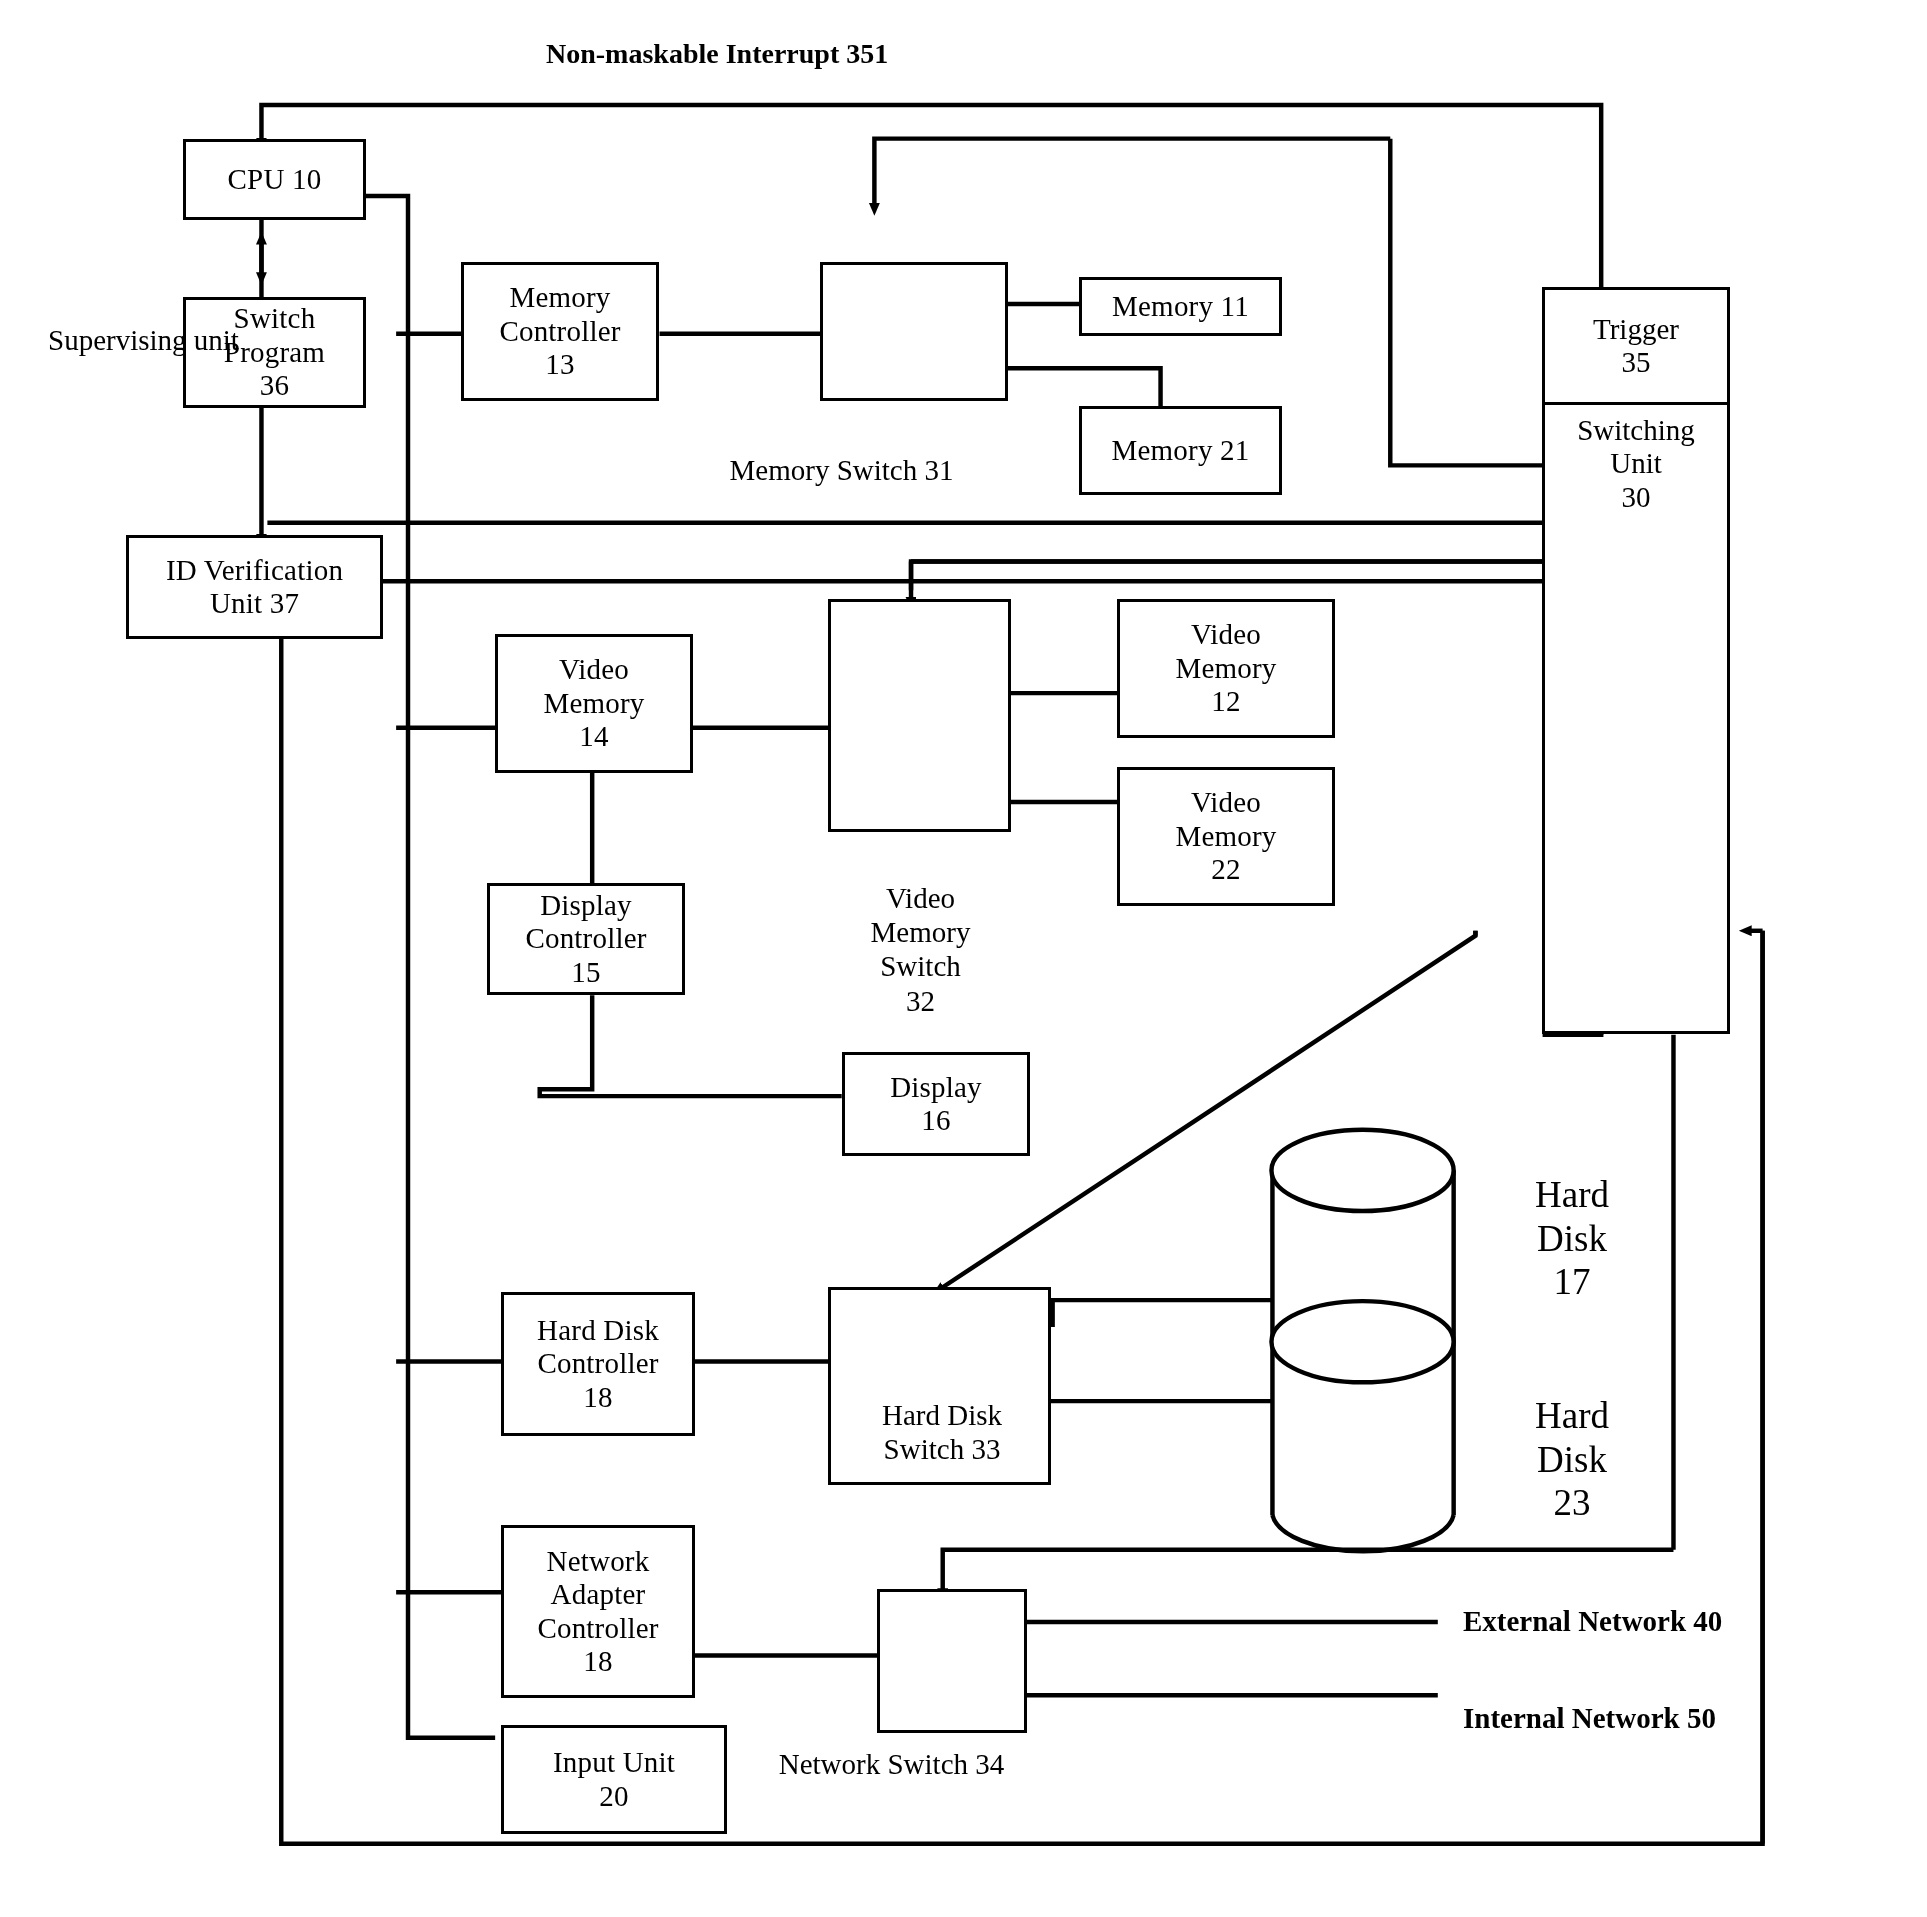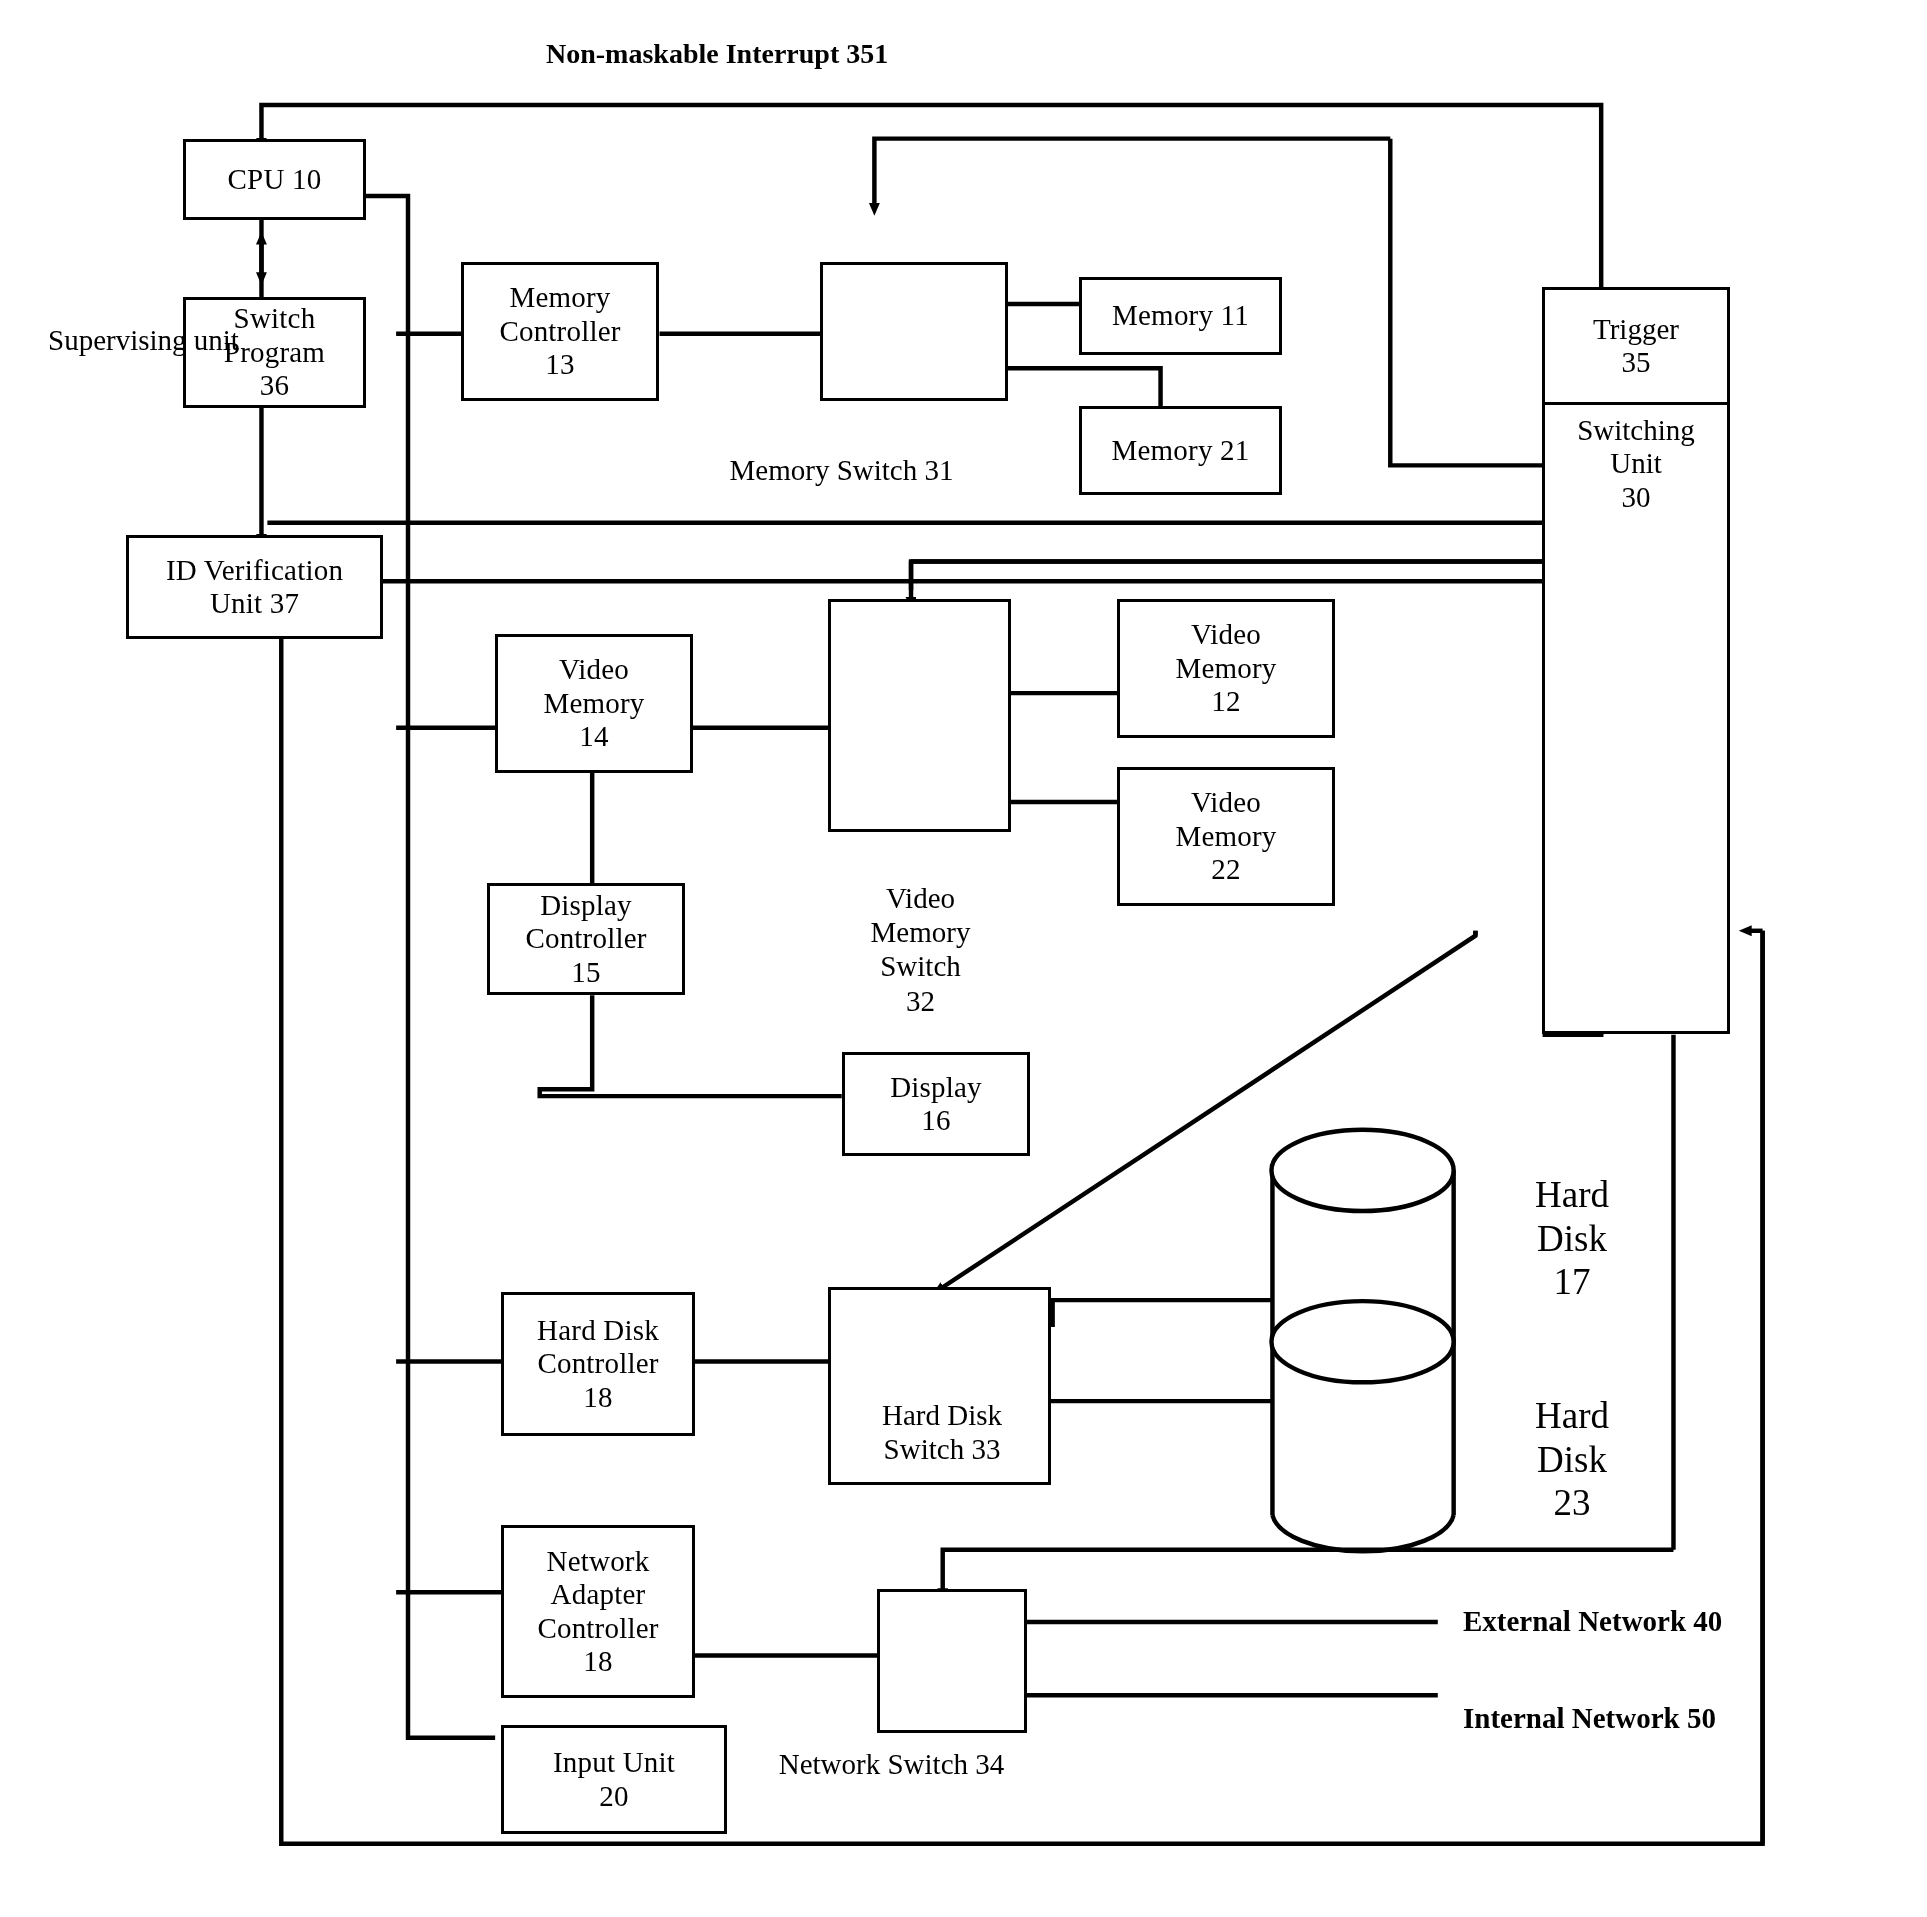--- a/index.html
+++ b/index.html
@@ -181,21 +181,21 @@
   </div>
 
   <div class="node" style="left:461px;top:262px;width:198px;height:139px;">
     <span style="white-space:pre-line;">Memory
 Controller
 13</span>
   </div>
 
   <div class="switchbox" style="left:820px;top:262px;width:188px;height:139px;"></div>
 
-  <div class="node" style="left:1079px;top:277px;width:203px;height:78px;">
+  <div class="node" style="left:1079px;top:277px;width:203px;height:59px;">
     <span>Memory 11</span>
   </div>
 
   <div class="node" style="left:1079px;top:406px;width:203px;height:89px;">
     <span>Memory 21</span>
   </div>
 
   <div class="node" style="left:495px;top:634px;width:198px;height:139px;">
     <span style="white-space:pre-line;">Video
 Memory

